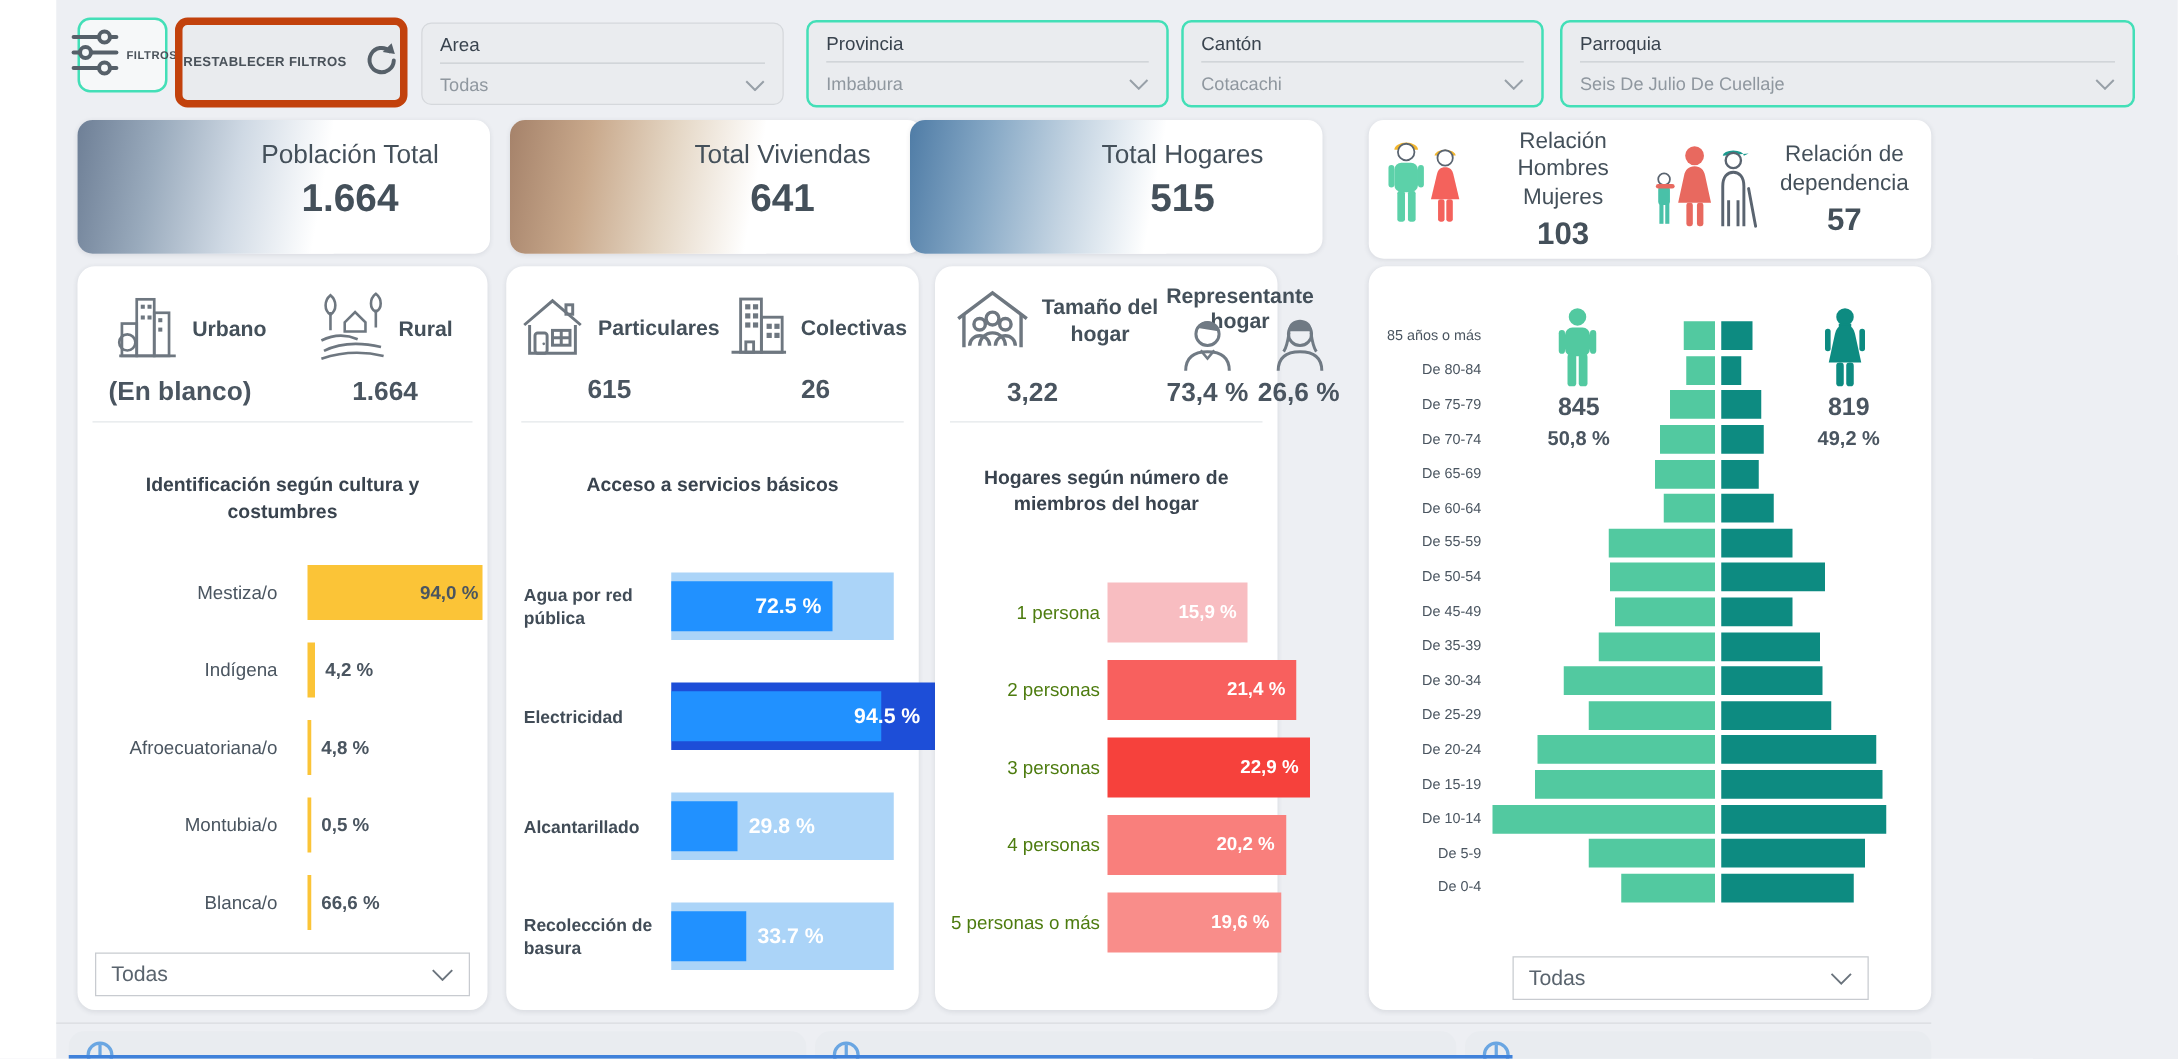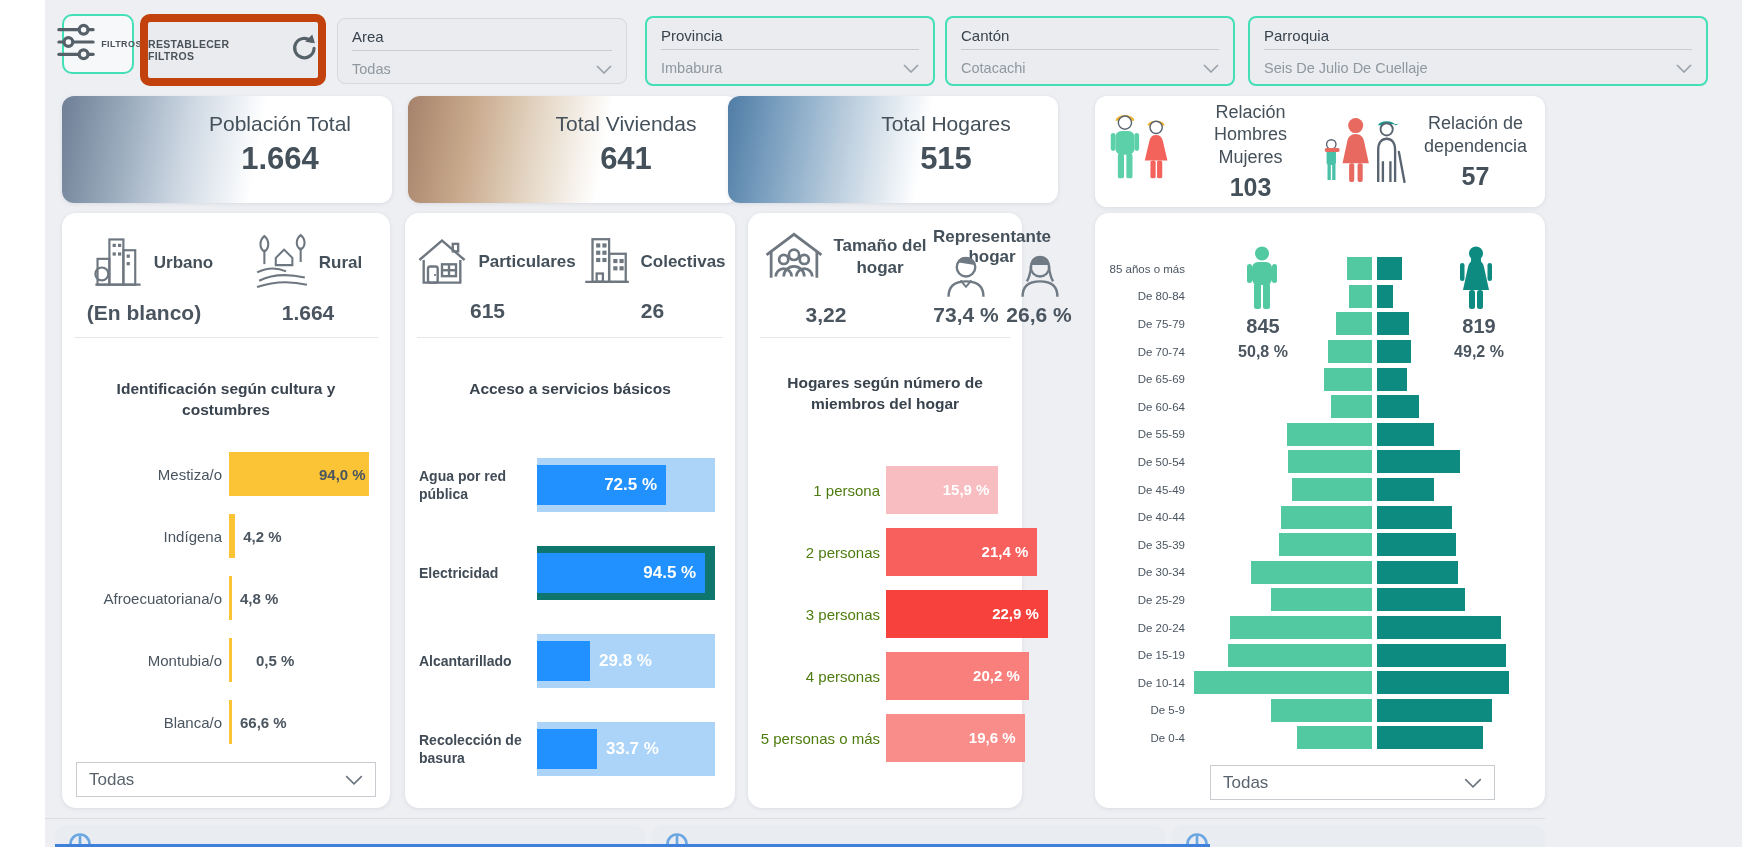--- a/index.html
+++ b/index.html
@@ -2,21 +2,21 @@
 <html><head>
 <meta charset="utf-8">
 <style>
   html,body{margin:0;padding:0}
   .page{position:relative;width:1742px;height:847px;background:#edeff3;font-family:"Liberation Sans",sans-serif;overflow:hidden}
   .left-strip{position:absolute;left:0;top:0;width:45px;height:847px;background:#ffffff}
 
   
   .f-filtros{position:absolute;left:62px;top:14px;width:72px;height:60px;background:#f6f8f9;border:2px solid #43dfb7;border-radius:10px;box-sizing:border-box;display:flex;flex-direction:row;align-items:center;justify-content:center;gap:3px;cursor:pointer}
   .f-filtros .flabel{font-size:9px;font-weight:700;letter-spacing:.4px;color:#4a525a}
-  .f-reset{position:absolute;left:140px;top:14px;width:186px;height:72px;background:#e9ebee;border:8px solid #c2410c;border-radius:10px;box-sizing:border-box;display:flex;align-items:center;justify-content:center;gap:12px;cursor:pointer}
+  .f-reset{position:absolute;left:140px;top:14px;width:186px;height:72px;background:#e9ebee;border:6px solid #c2410c;border-radius:10px;box-sizing:border-box;display:flex;align-items:center;justify-content:center;gap:12px;cursor:pointer}
   .f-reset .rlabel{font-size:10.5px;font-weight:700;letter-spacing:.3px;color:#4a525a}
   .dd{position:absolute;background:#eaecef;border:1px solid #d5d8dc;border-radius:8px;box-sizing:border-box;padding:9px 14px 6px;cursor:pointer}
   .dd.teal{border:2px solid #43dfb7}
   .dd-label{font-size:15px;color:#39434e;padding-bottom:5px;border-bottom:1px solid #c9cdd2}
   .dd-value-row{display:flex;justify-content:space-between;align-items:center;padding-top:9px}
   .dd-value{font-size:14.5px;color:#8f979f}
   .dd-area{left:337px;top:18px;width:290px;height:66px}
   .dd-provincia{left:645px;top:16px;width:290px;height:70px}
   .dd-canton{left:945px;top:16px;width:290px;height:70px}
   .dd-parroquia{left:1248px;top:16px;width:460px;height:70px}
@@ -49,21 +49,21 @@
   .hgroup{display:flex;align-items:center;gap:8px}
   .hlabel{font-weight:700;font-size:17px;color:#44505a}
   .hdr .row2{display:flex;justify-content:space-around;margin-top:8px}
   .hval{font-size:21px;color:#4a5560;font-weight:600;width:50%;text-align:center}
   .divider{position:absolute;top:124px;left:12px;right:12px;height:1px;background:#e4e7ea}
   .ctitle{position:absolute;top:166px;left:0;right:0;text-align:center;font-weight:700;font-size:15.5px;color:#39434e;padding:0 14px;box-sizing:border-box;line-height:1.35}
 
   
   .chartA{position:absolute;top:230px;left:8px;right:8px}
   .cul-row{display:flex;align-items:center;height:62px}
-  .cul-label{width:152px;text-align:right;font-size:15px;color:#4a5560;padding-right:7px;flex:none}
+  .cul-label{width:152px;text-align:right;font-size:15px;color:#4a5560;padding-right:24px;flex:none}
   .cul-bar{height:44px;background:#fbc437;flex:none}
   .cul-val{font-weight:700;font-size:15px;color:#4a5560;white-space:nowrap}
   .card-dd{position:absolute;left:14px;right:14px;bottom:11px;height:35px;border:1px solid #c8cbd0;background:#fff;display:flex;align-items:center;justify-content:space-between;padding:0 12px;font-size:17px;color:#5a646e;cursor:pointer;box-sizing:border-box}
 
   
   .chartB{position:absolute;top:228px;left:14px;right:6px}
   .sv-row{display:flex;align-items:center;height:88px}
   .sv-label{width:118px;font-weight:700;font-size:14px;color:#414c57;line-height:1.3;flex:none}
   .sv-track{position:relative;width:178px;height:54px;background:#abd4f8;flex:none}
   .sv-fill{position:absolute;left:0;top:7px;height:40px;background:#2191ff}
@@ -294,21 +294,21 @@
           <span class="cul-val" style="margin-left: 8px;">4,2 %</span>
         </div>
         <div class="cul-row">
           <div class="cul-label">Afroecuatoriana/o</div>
           <div class="cul-bar" style="width: 3px; background: rgb(251, 196, 55);"></div>
           <span class="cul-val" style="margin-left: 8px;">4,8 %</span>
         </div>
         <div class="cul-row">
           <div class="cul-label">Montubia/o</div>
           <div class="cul-bar" style="width: 3px; background: rgb(251, 196, 55);"></div>
-          <span class="cul-val" style="margin-left: 24px;">0,5 %</span>
+          <span class="cul-val" style="margin-left: 8px;">0,5 %</span>
         </div>
         <div class="cul-row">
           <div class="cul-label">Blanca/o</div>
           <div class="cul-bar" style="width: 3px; background: rgb(251, 196, 55);"></div>
           <span class="cul-val" style="margin-left: 8px;">66,6 %</span>
         </div>
       </div>
     <div class="card-dd">
       <span>Todas</span>
       <span><svg width="18" height="10" viewBox="0 0 16 9">
@@ -367,21 +367,21 @@
     <div class="chartB" id="chart-servicios">
         <div class="sv-row">
           <div class="sv-label">Agua por red pública</div>
           <div class="sv-track" style="background: rgb(171, 212, 248);">
             <div class="sv-fill" style="width: 129.05px; background: rgb(33, 145, 255);"></div>
             <span class="sv-val" style="right: 57.95px;">72.5 %</span>
           </div>
         </div>
         <div class="sv-row">
           <div class="sv-label">Electricidad</div>
-          <div class="sv-track" style="background: #0f766e;">
+          <div class="sv-track" style="background: #1d4ed8; padding-left: 40px;">
             <div class="sv-fill" style="width: 168.21px; background: rgb(33, 145, 255);"></div>
             <span class="sv-val" style="right: 18.79px;">94.5 %</span>
           </div>
         </div>
         <div class="sv-row">
           <div class="sv-label">Alcantarillado</div>
           <div class="sv-track" style="background: rgb(171, 212, 248);">
             <div class="sv-fill" style="width: 53.044px; background: rgb(33, 145, 255);"></div>
             <span class="sv-val" style="left: 62.044px;">29.8 %</span>
           </div>
@@ -541,30 +541,20 @@
           </div>
         </div>
         <div class="py-row">
           <div class="py-label">De 45-49</div>
           <div class="py-left">
             <div class="py-lbar" style="width: 45%; background: rgb(82, 201, 160);"></div>
           </div>
           <div class="py-gap"></div>
           <div class="py-right">
             <div class="py-rbar" style="width: 43%; background: rgb(13, 139, 129);"></div>
-          </div>
-        </div>
-        <div class="py-row">
-          <div class="py-label">De 40-44</div>
-          <div class="py-left">
-            <div class="py-lbar" style="width: 51%; background: rgb(82, 201, 160);"></div>
-          </div>
-          <div class="py-gap"></div>
-          <div class="py-right">
-            <div class="py-rbar" style="width: 57%; background: rgb(13, 139, 129);"></div>
           </div>
         </div>
         <div class="py-row">
           <div class="py-label">De 35-39</div>
           <div class="py-left">
             <div class="py-lbar" style="width: 52%; background: rgb(82, 201, 160);"></div>
           </div>
           <div class="py-gap"></div>
           <div class="py-right">
             <div class="py-rbar" style="width: 60%; background: rgb(13, 139, 129);"></div>

